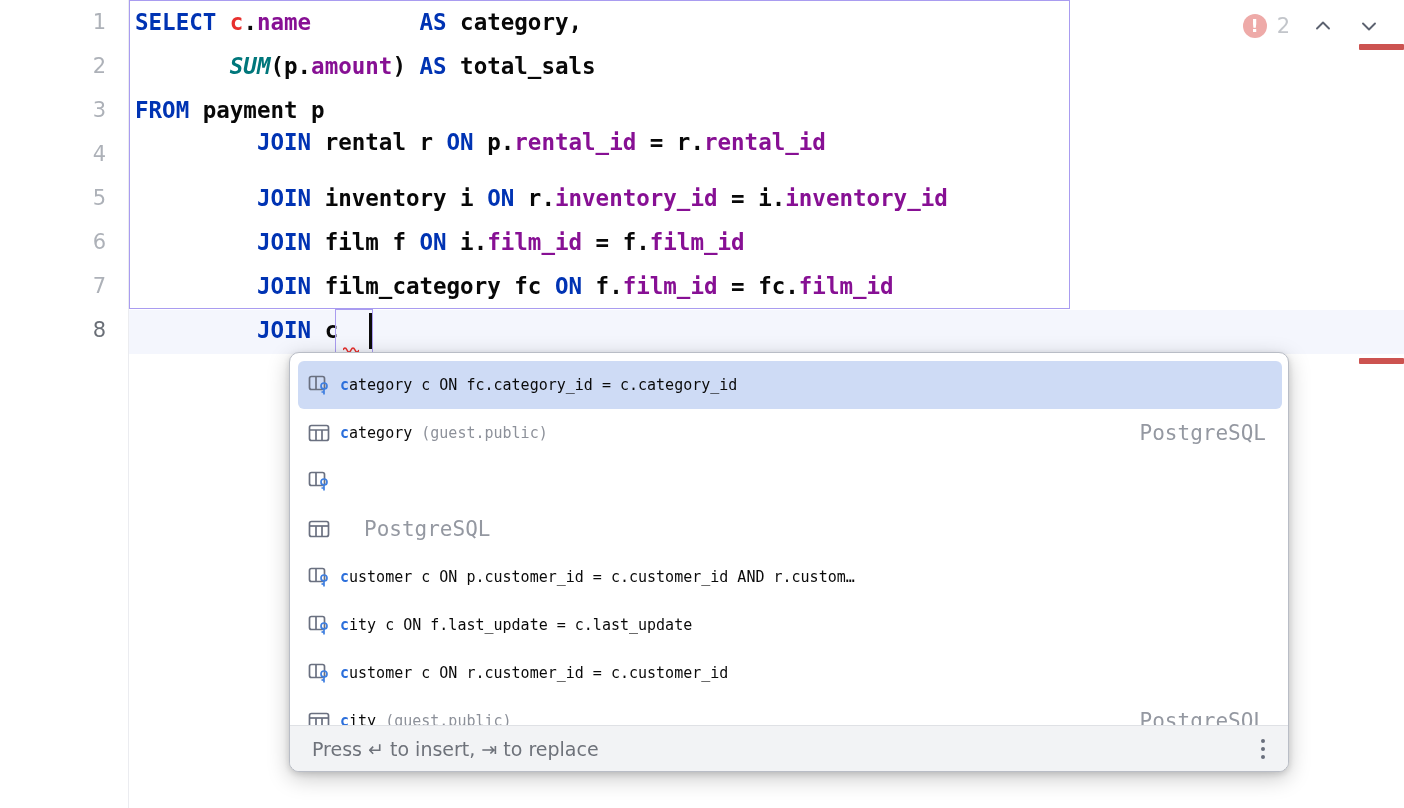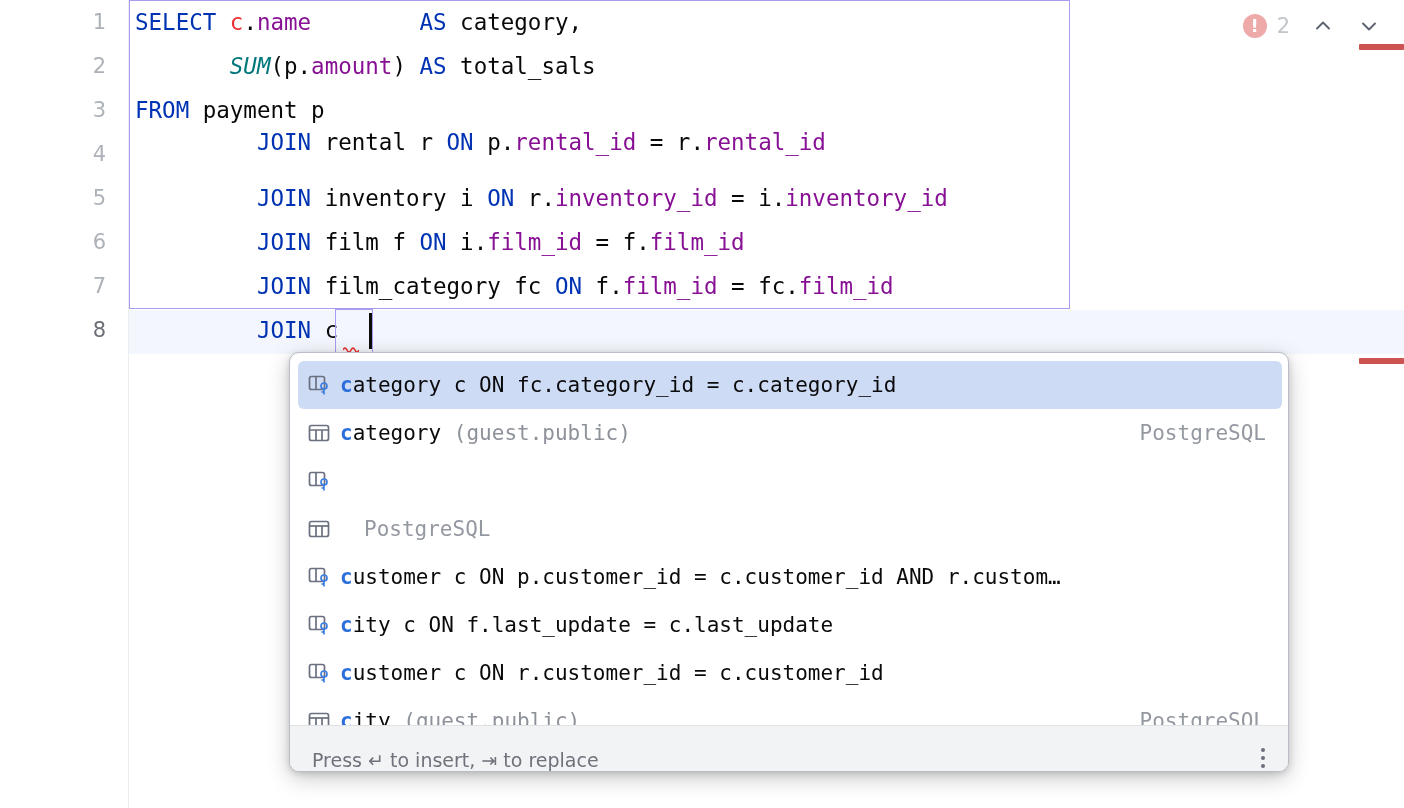--- a/index.html
+++ b/index.html
@@ -53,20 +53,21 @@
   .code-line {
     position: absolute;
     left: 0;
     width: 1231px;
     height: 44px;
     line-height: 44px;
     font-family: "DejaVu Sans Mono", monospace;
     font-size: 22.5px;
     white-space: pre;
     color: #0b0b0b;
+    font-weight: bold;
   }
   .code-line .txt { padding-left: 6px; display: inline-block; }
 
   
   .current-line-hl {
     position: absolute;
     left: 0; top: 310px;
     width: 1275px;
     height: 44px;
     background: #f4f6fd;
@@ -205,21 +206,21 @@
   }
   .cmp-row.selected { background: #cedbf5; }
   .cmp-icon {
     width: 26px; height: 26px;
     flex: 0 0 26px;
     margin-right: 8px;
     display: flex; align-items: center; justify-content: center;
   }
   .cmp-label {
     font-family: "DejaVu Sans Mono", monospace;
-    font-size: 21px;
+    font-size: 15px;
     color: #0a0a0a;
     white-space: pre;
     flex: 1 1 auto;
     overflow: hidden;
   }
   .cmp-label .match { color: #2c6fdb; font-weight: bold; }
   .cmp-label .dim   { color: #8d919a; }
   .cmp-tail {
     font-family: "DejaVu Sans Mono", monospace;
     font-size: 21px;
@@ -230,21 +231,21 @@
   }
 
   .popup-footer {
     position: absolute;
     left: 0; bottom: 0;
     width: 1000px;
     height: 46px;
     background: #f2f3f5;
     border-top: 1px solid #dfe1e5;
     display: flex;
-    align-items: flex-end;
+    align-items: center;
     padding: 0 14px 0 22px;
   }
   .footer-hint {
     font-family: "DejaVu Sans", sans-serif;
     font-size: 19px;
     color: #6e727a;
     flex: 1 1 auto;
     white-space: pre;
   }
   .kebab {

